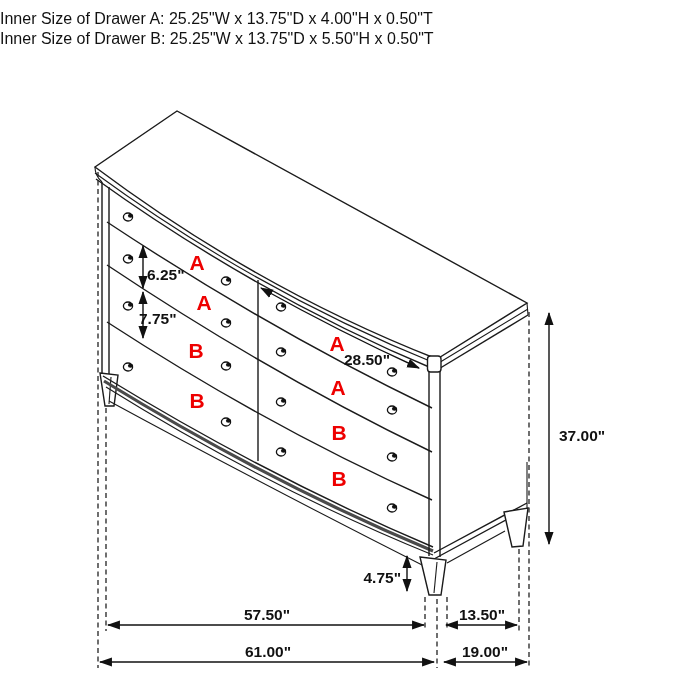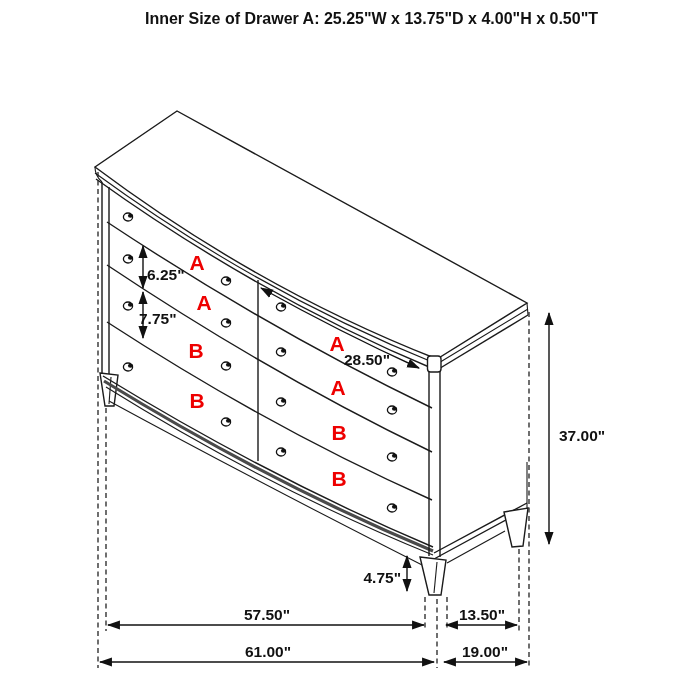--- a/index.html
+++ b/index.html
@@ -1,36 +1,37 @@
 <!DOCTYPE html>
 <html><head>
 <meta charset="utf-8">
 <style>
   html,body{margin:0;padding:0;background:#fff;}
   .stage{position:relative;width:700px;height:700px;background:#fff;overflow:hidden;
          font-family:"Liberation Sans",sans-serif;}
-  .header{position:absolute;top:9px;left:0;width:598px;text-align:right;
-          font-size:16px;font-weight:bold;color:#111;line-height:20px;letter-spacing:0;}
+  .header{position:absolute;top:9px;left:0;width:598px;text-align:left;
+          font-size:16px;font-weight:normal;color:#111;line-height:20px;letter-spacing:0;}
   svg{position:absolute;left:0;top:0;}
   svg text{font-family:"Liberation Sans",sans-serif;font-weight:bold;fill:#111;font-size:15.5px;}
   svg text.red{fill:#ee0000;font-size:21px;}
   .ln{stroke:#1b1b1b;stroke-width:1.4;fill:none;}
   .thin{stroke:#1b1b1b;stroke-width:1.1;fill:none;}
   .thick{stroke:#4a4a4a;stroke-width:3.2;fill:none;}
   .face{fill:#ffffff;stroke:#1b1b1b;stroke-width:1.4;}
   .dash{stroke:#222;stroke-width:1.3;fill:none;stroke-dasharray:5 3.5;}
   .dim{stroke:#111;stroke-width:1.4;fill:none;}
 </style>
 </head>
 <body>
 
 <div class="stage">
 
   <div class="header">
     <div>Inner Size of Drawer A: 25.25"W x 13.75"D x 4.00"H x 0.50"T</div>
+    <div>Inner Size of Drawer B: 25.25"W x 13.75"D x 5.50"H x 0.50"T</div>
   </div>
 
   <svg width="700" height="700" viewBox="0 0 700 700">
 
     <defs>
       <marker id="ah" viewBox="0 0 12 10" refX="11" refY="5" markerWidth="13" markerHeight="11" orient="auto-start-reverse" markerUnits="userSpaceOnUse">
         <path d="M0,0.8 L12,5 L0,9.2 Z" fill="#111"></path>
       </marker>
       <g id="knobG">
         <ellipse rx="4.6" ry="4" fill="#fff" stroke="#111" stroke-width="1.3"></ellipse>

